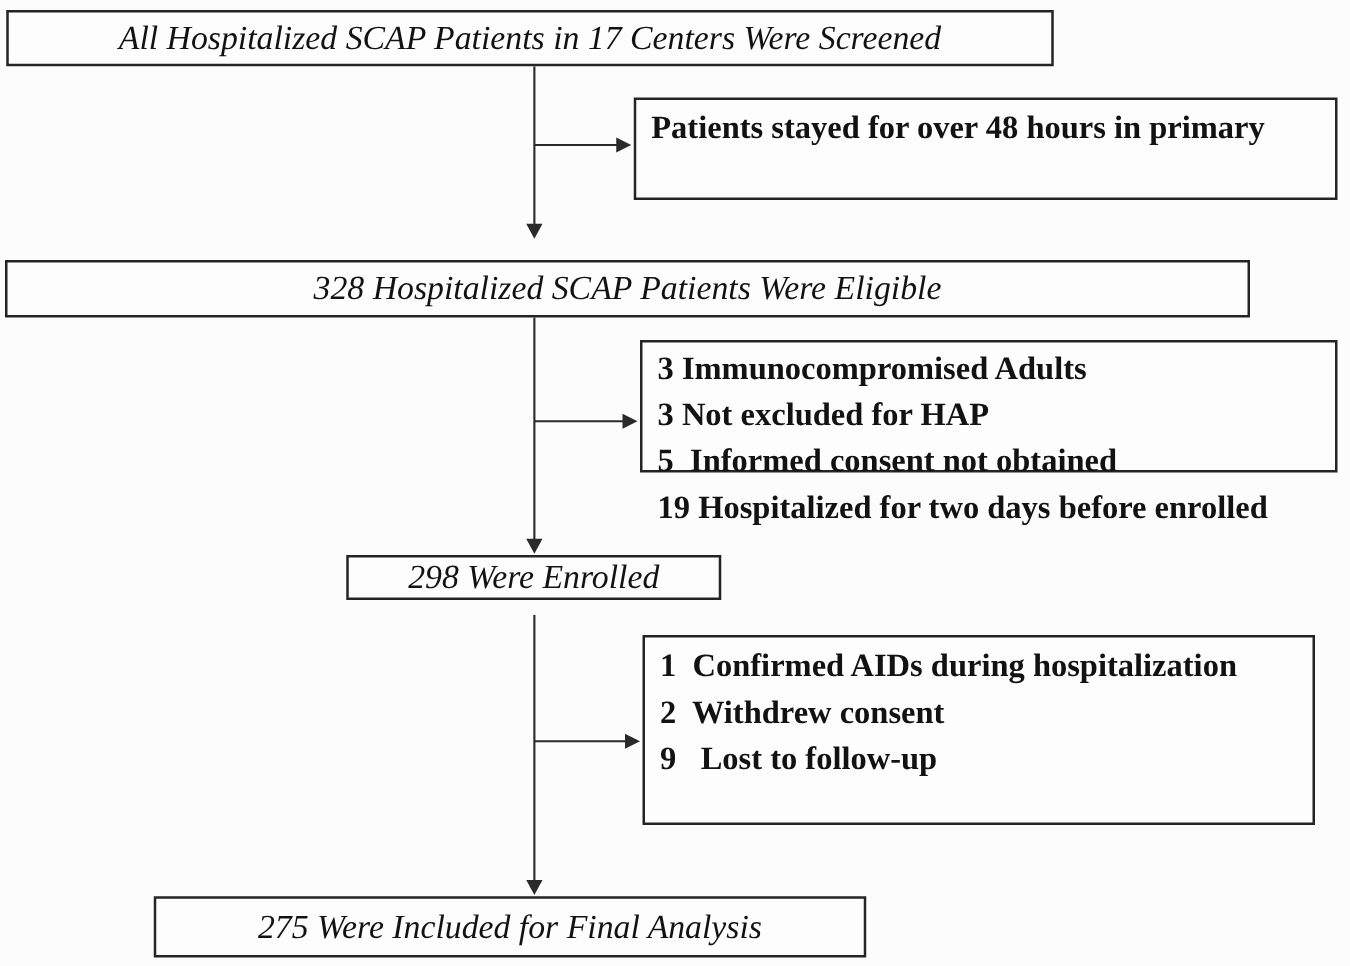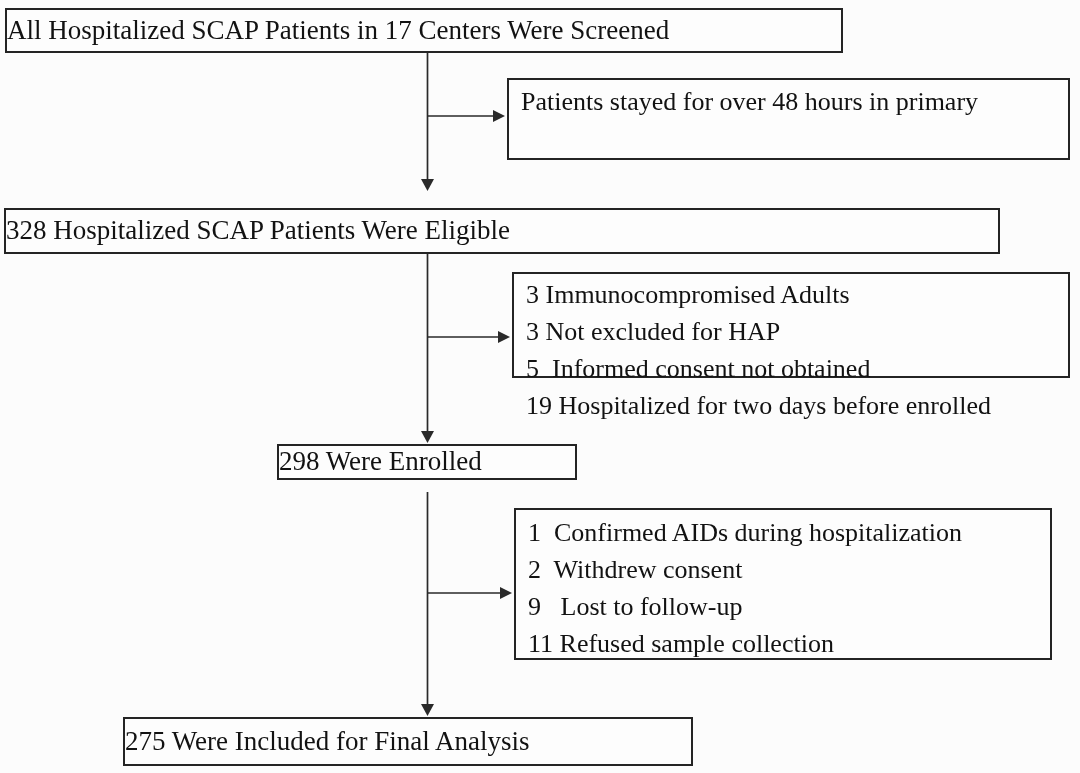--- a/index.html
+++ b/index.html
@@ -25,30 +25,32 @@
   }
   .box {
     position: absolute;
     background: #fdfdfd;
     border: 2px solid #242424;
     box-sizing: border-box;
   }
   .box.center {
     display: flex;
     align-items: center;
-    justify-content: flex-start;
+    justify-content: center;
     text-align: center;
+    font-style: italic;
   }
   .box.center .lbl {
     font-size: 27px;
     line-height: 1.1;
     white-space: nowrap;
   }
   .box.side {
     padding: 3px 8px 0 12px;
+    font-weight: bold;
   }
   .box.side .line {
     font-size: 26px;
     line-height: 37px;
     white-space: pre;
   }
   
   #node-screened      { left: 5px;   top: 8px;   width: 838px; height: 45px; }
   #node-excluded-pre  { left: 507px; top: 78px;  width: 563px; height: 82px; }
   #node-eligible      { left: 4px;   top: 208px; width: 996px; height: 46px; }
@@ -117,20 +119,19 @@
   </div>
 
   <div class="box center" id="node-enrolled">
     <span class="lbl">298 Were Enrolled</span>
   </div>
 
   <div class="box side" id="node-excluded-post">
     <div class="line">1  Confirmed AIDs during hospitalization</div>
     <div class="line">2  Withdrew consent</div>
     <div class="line">9   Lost to follow-up</div>
-    <div class="line">11 Refused sample collection</div>
   </div>
 
   <div class="box center" id="node-final">
     <span class="lbl">275 Were Included for Final Analysis</span>
   </div>
 
 </div>
 
 </body></html>

